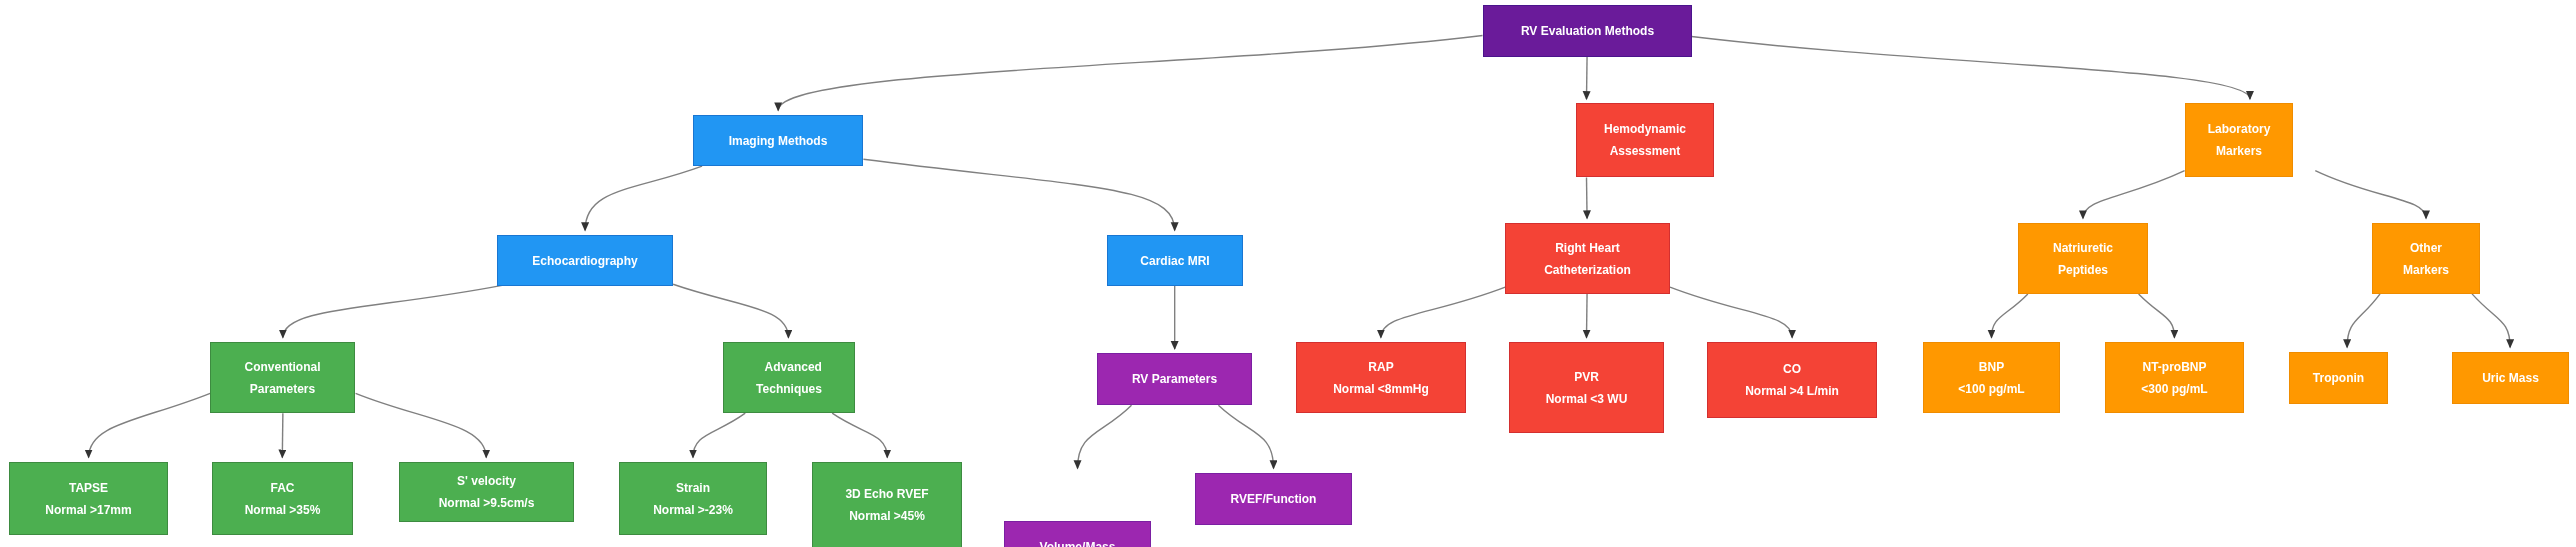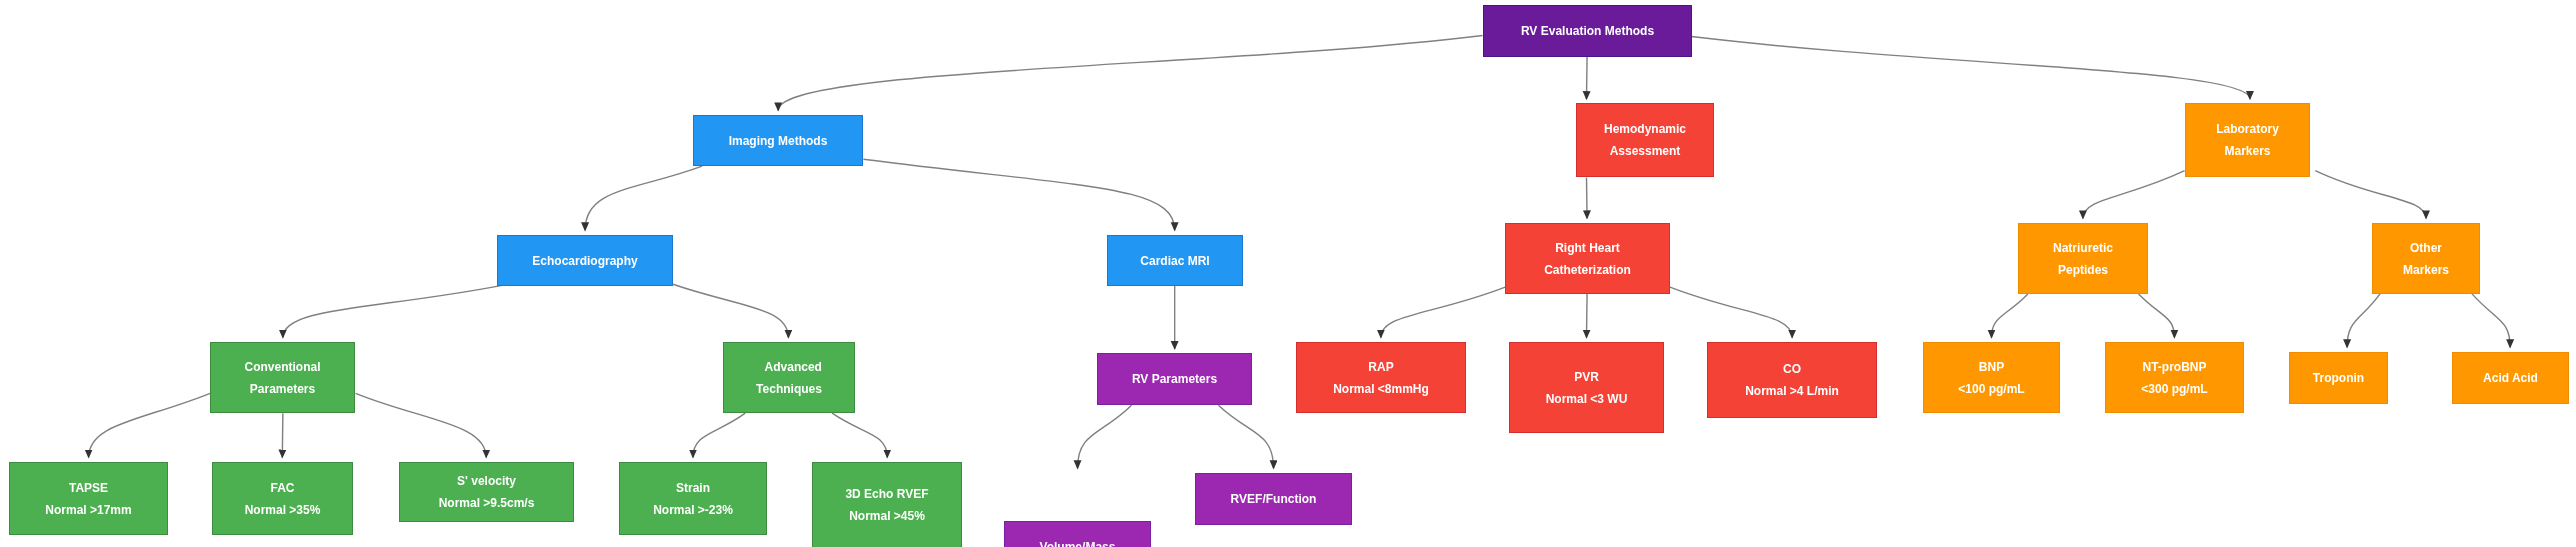--- a/index.html
+++ b/index.html
@@ -84,21 +84,21 @@
   <div class="node c-purple_dark" style="left:1483px; top:5.1px;   width:209px; height:52px;">
       <span class="lbl">RV Evaluation Methods</span>
     </div>
   <div class="node c-blue" style="left:693px; top:115px; width:170px; height:51px;">
       <span class="lbl">Imaging Methods</span>
     </div>
   <div class="node c-red" style="left:1576px; top:103px; width:138px; height:74px;align-items:center;">
       <span class="lbl">Hemodynamic
 Assessment</span>
     </div>
-  <div class="node c-orange" style="left:2185px; top:103px; width:125px; height:74px;">
+  <div class="node c-orange" style="left:2185px; top:103px; width:108px; height:74px;">
       <span class="lbl">Laboratory
 Markers</span>
     </div>
   <div class="node c-blue" style="left:497px;  top:235px; width:176px; height:51px;">
       <span class="lbl">Echocardiography</span>
     </div>
   <div class="node c-red" style="left:1505px; top:223px; width:165px; height:71px;">
       <span class="lbl">Right Heart
 Catheterization</span>
     </div>
@@ -141,21 +141,21 @@
 &lt;100 pg/mL</span>
     </div>
   <div class="node c-orange" style="left:2105px; top:342px; width:139px; height:71px;">
       <span class="lbl">NT-proBNP
 &lt;300 pg/mL</span>
     </div>
   <div class="node c-orange" style="left:2289px; top:352px; width:99px; height:52px;">
       <span class="lbl">Troponin</span>
     </div>
   <div class="node c-orange" style="left:2452px; top:352px; width:117px; height:52px;">
-      <span class="lbl">Acid Acid</span>
+      <span class="lbl">Uric Mass</span>
     </div>
   <div class="node c-green" style="left:9px;   top:462px; width:159px; height:73px;">
       <span class="lbl">TAPSE
 Normal &gt;17mm</span>
     </div>
   <div class="node c-green" style="left:212px;  top:462px; width:141px; height:73px;">
       <span class="lbl">FAC
 Normal &gt;35%</span>
     </div>
   <div class="node c-green" style="left:399px;  top:462px; width:175px; height:60px;">

